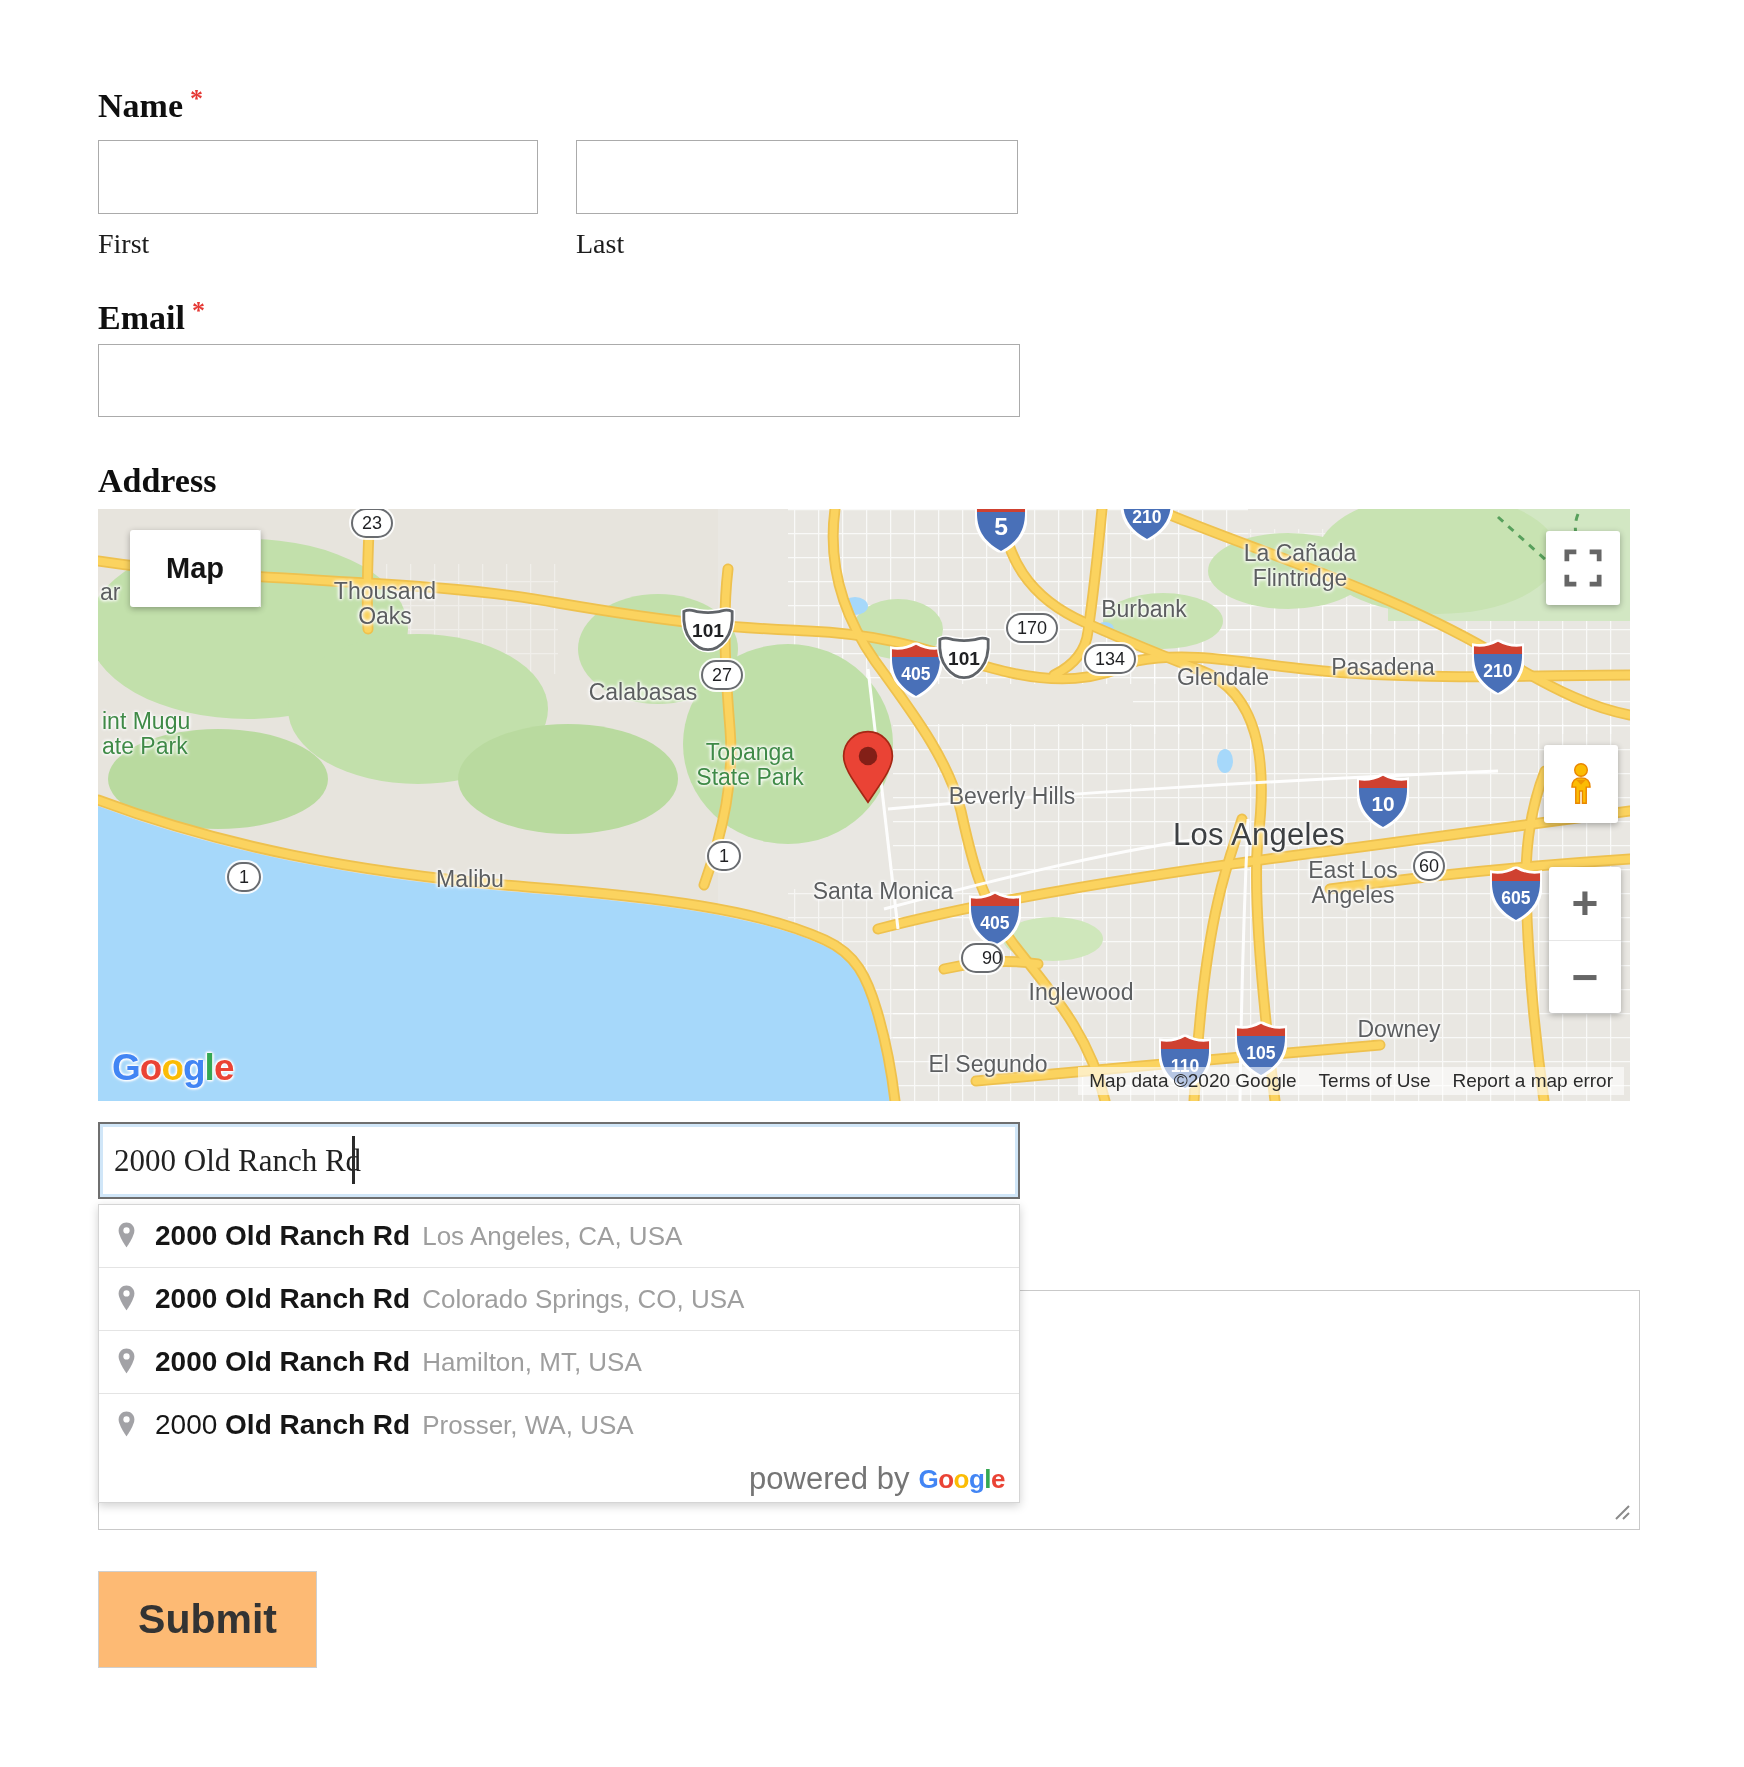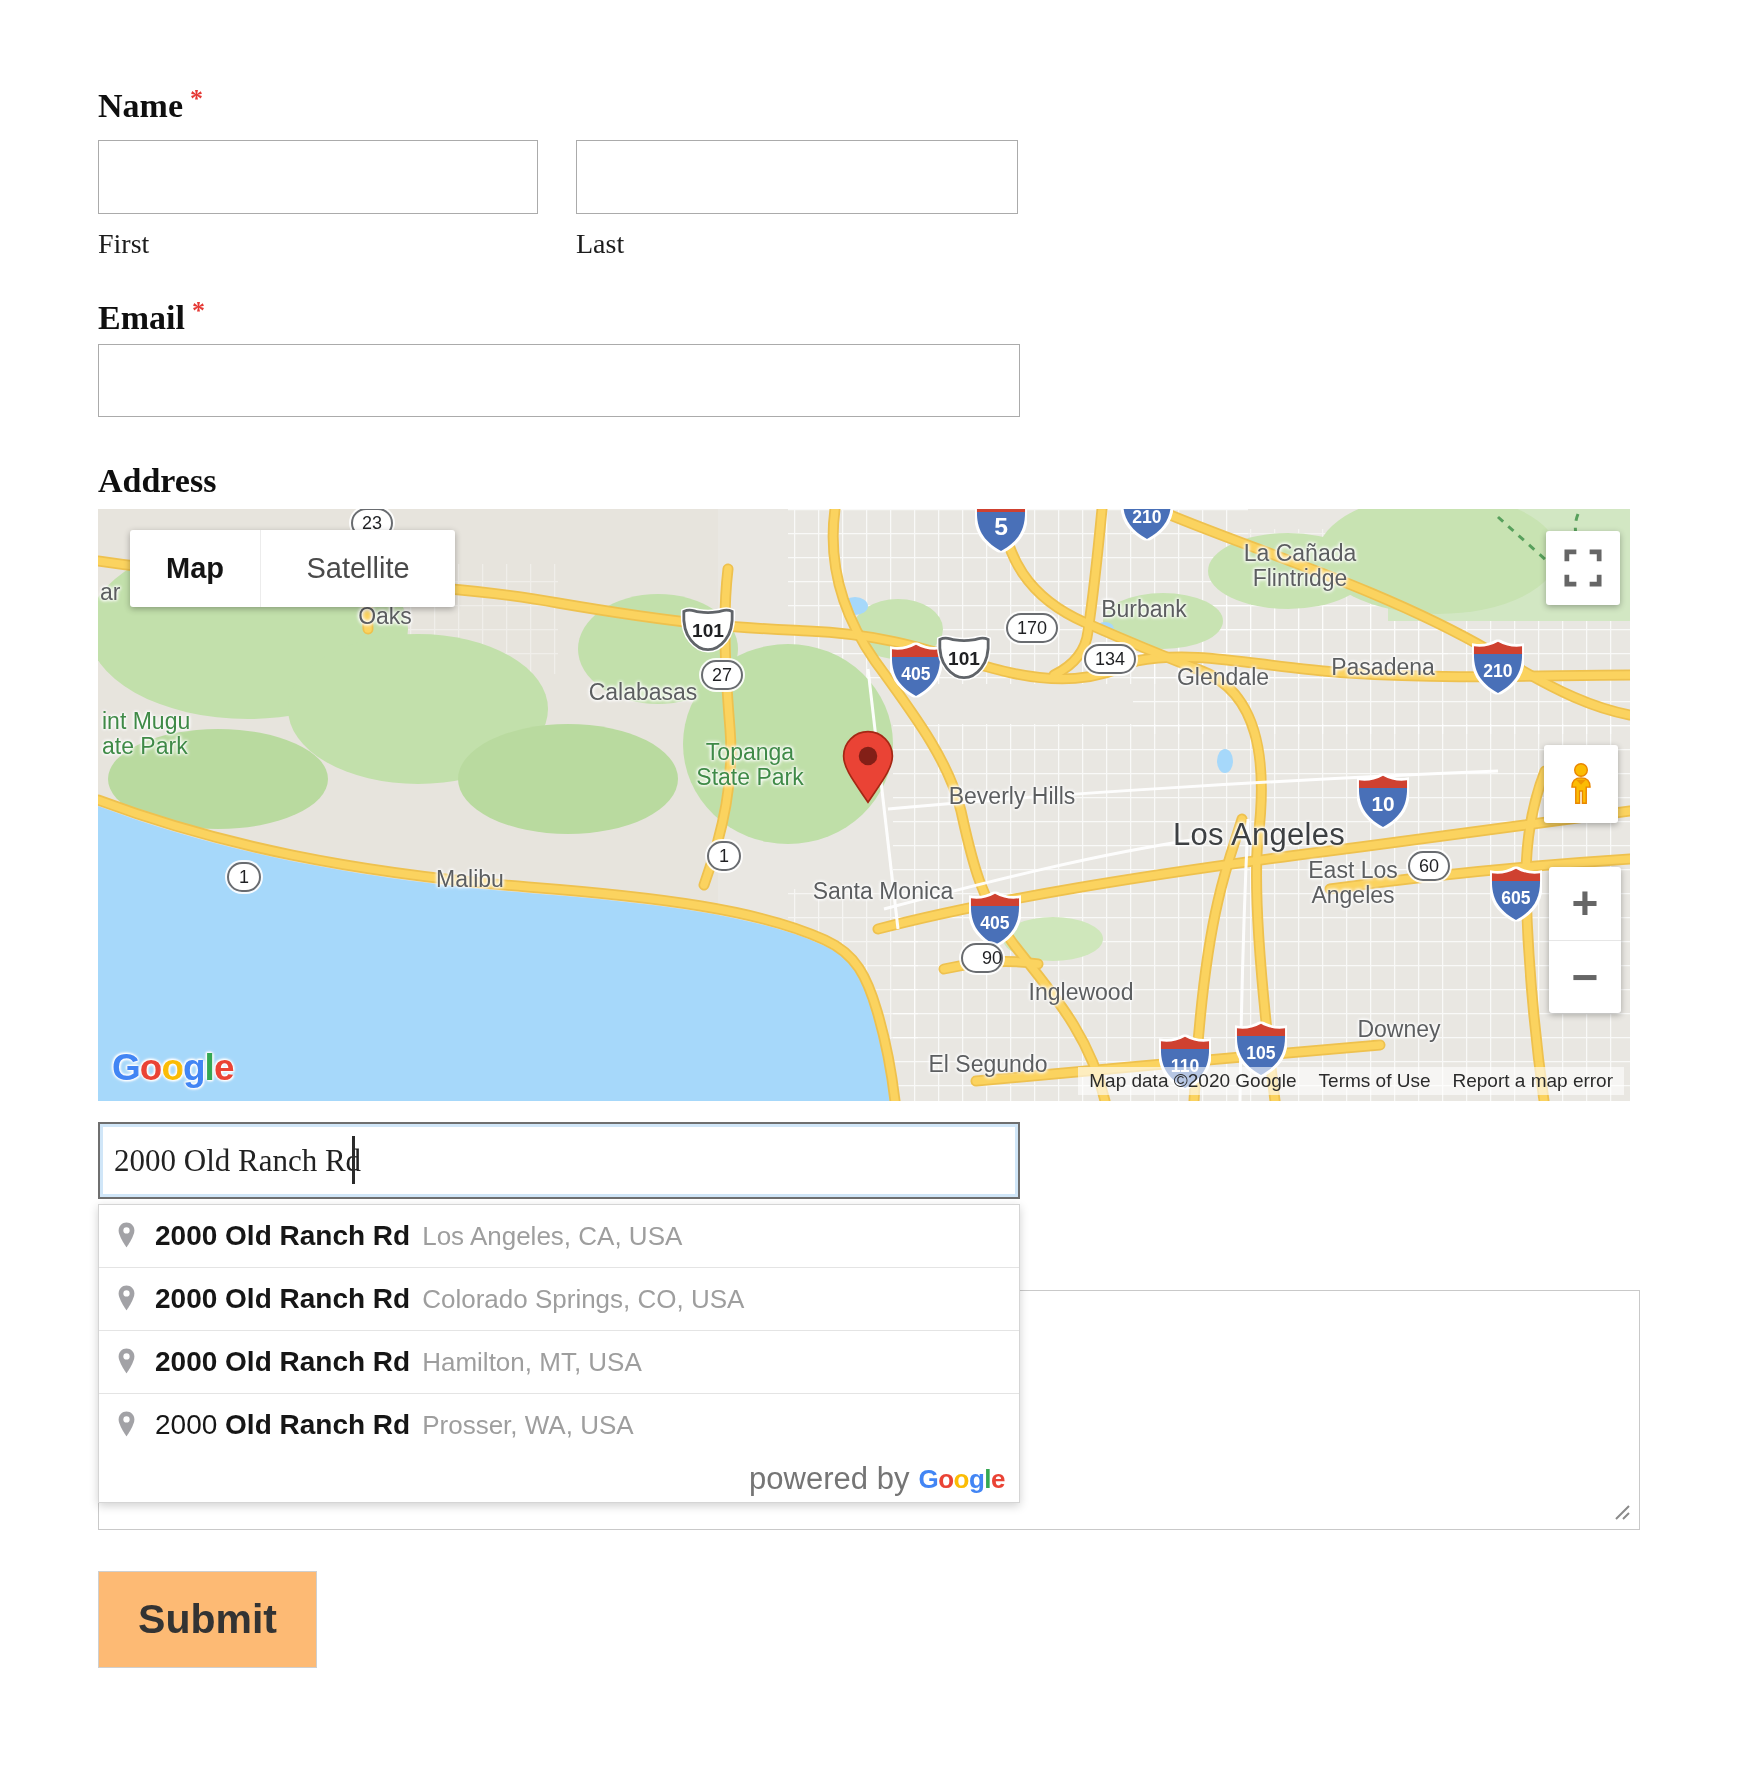--- a/index.html
+++ b/index.html
@@ -265,26 +265,25 @@
             <path d="M3,7 C8,4.5 10,6.6 15,7.3 C19.5,8 24.5,8 29,7.3 C34,6.6 36,4.5 41,7 C41.5,16 40,24 35.5,29.5 C31.5,34.6 27,37 22,37 C17,37 12.5,34.6 8.5,29.5 C4,24 2.5,16 3,7 Z" fill="#fff" stroke="#606469" stroke-width="2.2"></path>
             <text x="22" y="27" text-anchor="middle" font-family="Liberation Sans, sans-serif" font-size="15" font-weight="bold" fill="#202124">101</text>
           </svg></span>
         <span class="sshield" style="width: 42px; left: 274px; top: 14px;">23</span>
         <span class="sshield" style="width: 42px; left: 624px; top: 166px;">27</span>
         <span class="sshield" style="width: 52px; left: 934px; top: 119px;">170</span>
         <span class="sshield" style="width: 52px; left: 1012px; top: 150px;">134</span>
         <span class="sshield" style="width: 34px; left: 146px; top: 368px;">1</span>
         <span class="sshield" style="width: 34px; left: 626px; top: 347px;">1</span>
         <span class="sshield" style="width: 42px; left: 884px; top: 449px; padding-left: 20px;">90</span>
-        <span class="sshield" style="width: 42px; left: 1331px; top: 357px;">60</span>
+        <span class="sshield" style="width: 32px; left: 1331px; top: 357px;">60</span>
       </div>
 
     <div id="ms-control">
       <div id="ms-map">Map</div>
-      <div id="ms-sat">Satellite</div>
     </div>
 
     <div class="gm-btn" id="fs-btn">
       <svg width="38" height="38" viewBox="0 0 40 40">
         <path d="M3,13 V3 H13 M27,3 H37 V13 M37,27 V37 H27 M13,37 H3 V27" stroke="#666" stroke-width="5" fill="none"></path>
       </svg>
     </div>
 
     <div class="gm-btn" id="pegman-btn">
       <svg width="42" height="46" viewBox="0 0 24 26">

